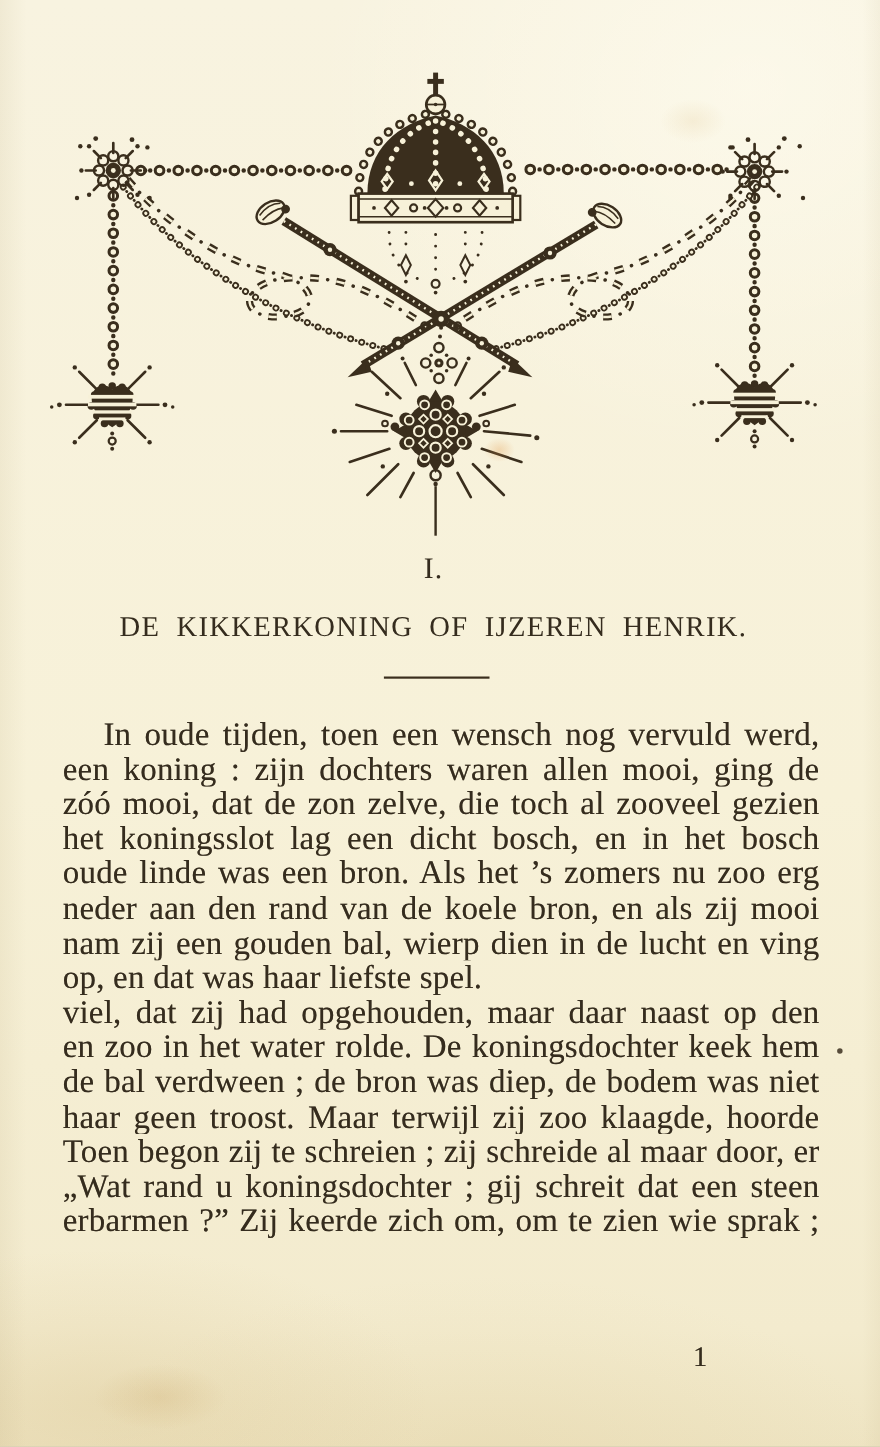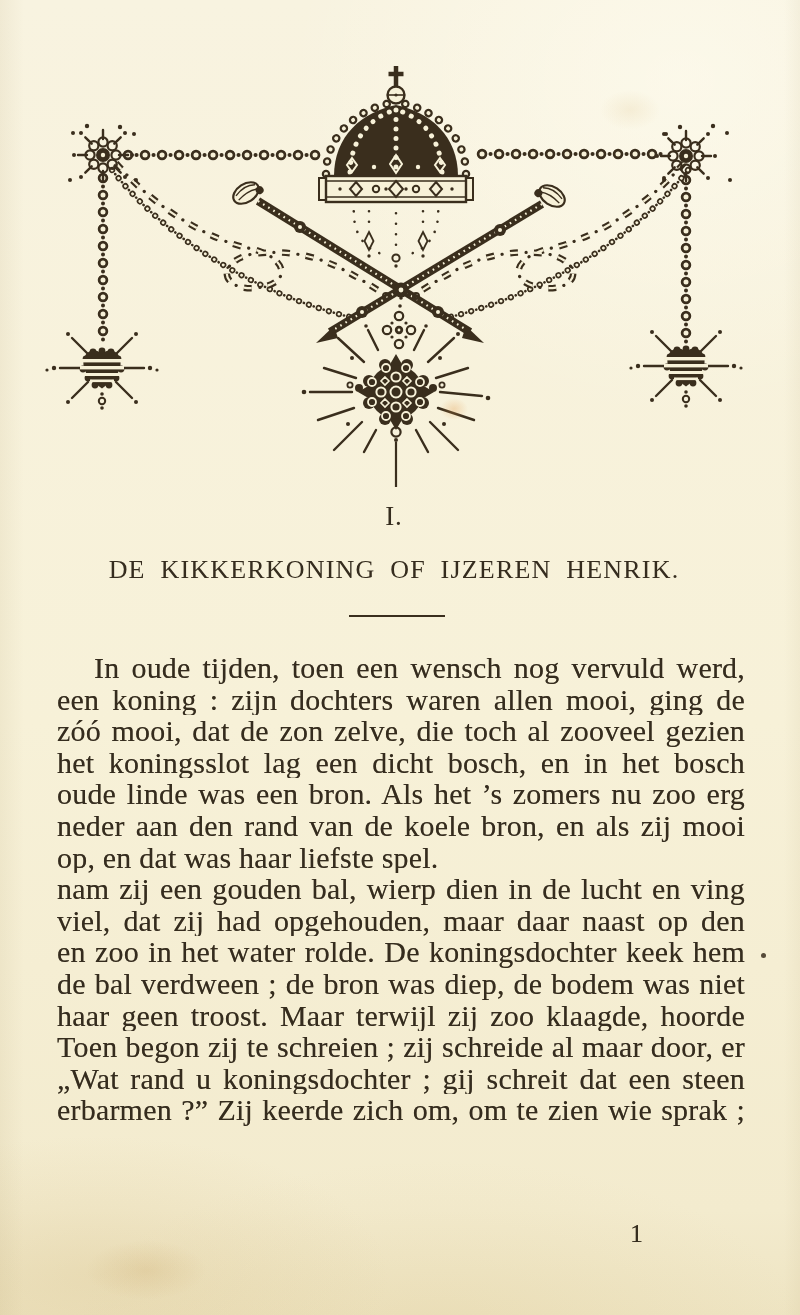--- a/index.html
+++ b/index.html
@@ -298,22 +298,22 @@
   <div class="story-title">DE KIKKERKONING OF IJZEREN HENRIK.</div>
   <div class="divider-rule"></div>
 
   <div class="body-text">
     <div class="line indent">In oude tijden, toen een wensch nog vervuld werd, was er eens</div>
     <div class="line">een koning : zijn dochters waren allen mooi, ging de jongste was</div>
     <div class="line">zóó mooi, dat de zon zelve, die toch al zooveel gezien heeft, er zich</div>
     <div class="line">het koningsslot lag een dicht bosch, en in het bosch onder eene</div>
     <div class="line">oude linde was een bron. Als het ’s zomers nu zoo erg heet was,</div>
     <div class="line">neder aan den rand van de koele bron, en als zij mooi verveelde,</div>
+    <div class="line">nam zij een gouden bal, wierp dien in de lucht en ving hem weer</div>
     <div class="line endpara">op, en dat was haar liefste spel.</div>
-    <div class="line">nam zij een gouden bal, wierp dien in de lucht en ving hem weer</div>
     <div class="line">viel, dat zij had opgehouden, maar daar naast op den grond onder</div>
     <div class="line">en zoo in het water rolde. De koningsdochter keek hem na, maar</div>
     <div class="line">de bal verdween ; de bron was diep, de bodem was niet te zien.</div>
     <div class="line">haar geen troost. Maar terwijl zij zoo klaagde, hoorde zij een stem :</div>
     <div class="line">Toen begon zij te schreien ; zij schreide al maar door, er was voor</div>
     <div class="line">„Wat rand u koningsdochter ; gij schreit dat een steen zich zoude</div>
     <div class="line">erbarmen ?” Zij keerde zich om, om te zien wie sprak ; toen zag</div>
   </div>
 
   <div class="page-number">1</div>

